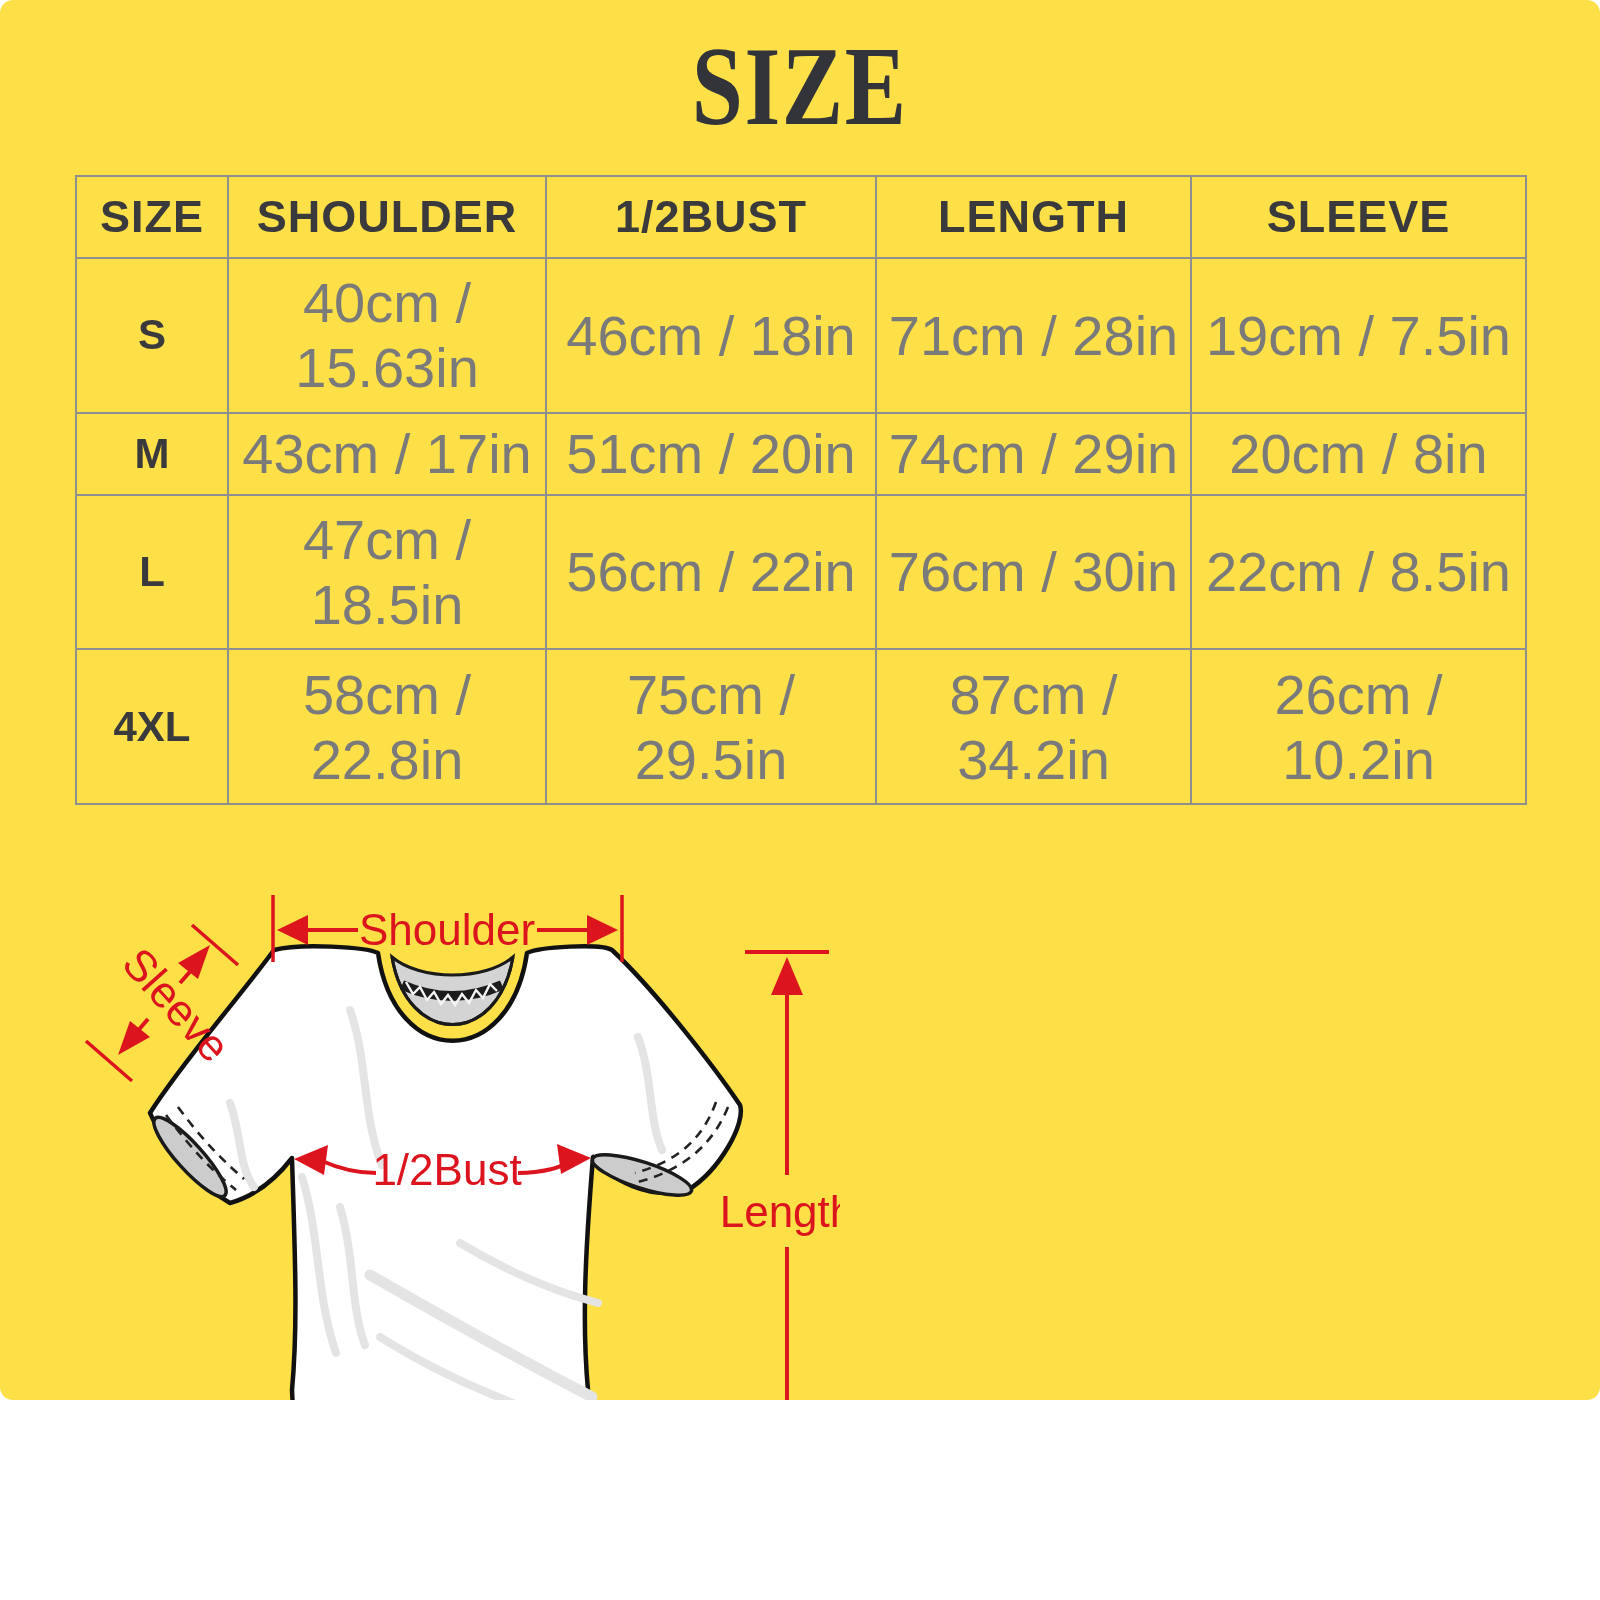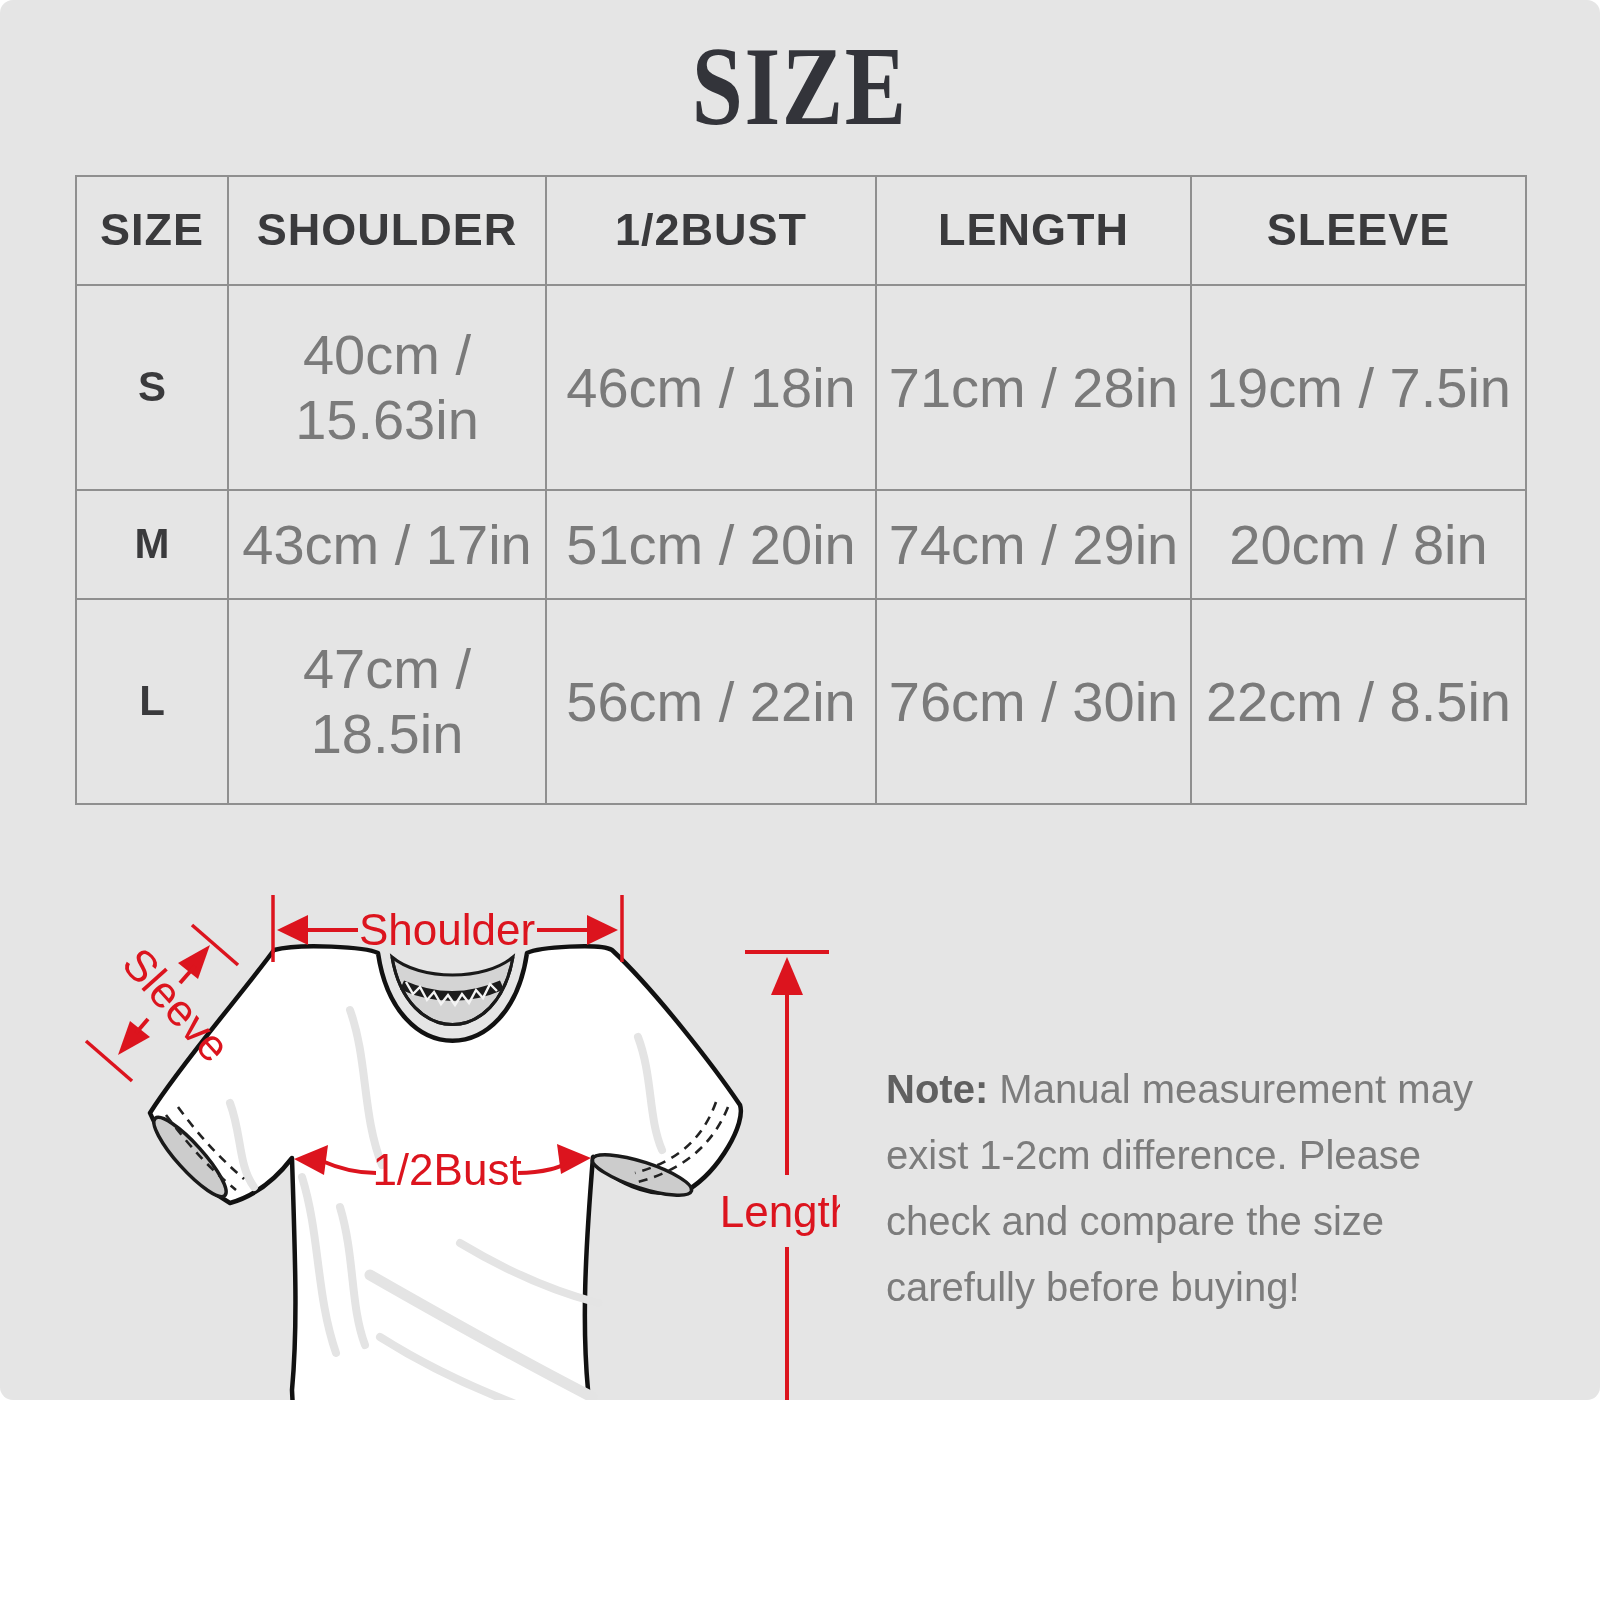--- a/index.html
+++ b/index.html
@@ -1,17 +1,17 @@
 <!DOCTYPE html>
 <html><head>
 <meta charset="utf-8">
 <style>
   html,body{margin:0;padding:0;background:#ffffff;}
   .canvas{
-    position:relative;width:1600px;height:1400px;background:#e5e5e5;
+    position:relative;width:1600px;height:1400px;background:#fde047;
     font-family:"Liberation Sans", sans-serif;overflow:hidden;border-radius:13px;
   }
   
   .title-wrap{position:absolute;top:30px;left:0;width:1600px;text-align:center;}
   .title{
     display:inline-block;font-family:"Liberation Serif", serif;font-weight:bold;
     font-size:112px;line-height:1.0;color:#33343a;letter-spacing:2px;
     transform:scaleX(0.82);transform-origin:center;
   }
   
@@ -76,20 +76,27 @@
         <td class="val">51cm / 20in</td>
         <td class="val">74cm / 29in</td>
         <td class="val">20cm / 8in</td>
       </tr>
       <tr>
         <td class="szc">L</td>
         <td class="val">47cm / 18.5in</td>
         <td class="val">56cm / 22in</td>
         <td class="val">76cm / 30in</td>
         <td class="val">22cm / 8.5in</td>
+      </tr>
+      <tr>
+        <td class="szc">4XL</td>
+        <td class="val">58cm / 22.8in</td>
+        <td class="val">75cm / 29.5in</td>
+        <td class="val">87cm / 34.2in</td>
+        <td class="val">26cm / 10.2in</td>
       </tr>
     </tbody>
   </table>
 
   <svg class="diagram" viewBox="0 0 800 745">
 
     <g>
       <path d="M 234,95
                C 260,88 326,92 338,98
                C 355,215 470,215 487,98
@@ -182,18 +189,14 @@
         <polygon points="747,102 731,140 763,140" stroke="none"></polygon>
         <line x1="747" y1="136" x2="747" y2="320" stroke-width="4"></line>
         <text class="red-label" x="747" y="372" text-anchor="middle" stroke="none">Length</text>
         <line x1="747" y1="392" x2="747" y2="616" stroke-width="4"></line>
         <polygon points="747,650 731,612 763,612" stroke="none"></polygon>
         <line x1="705" y1="655" x2="789" y2="655" stroke-width="4"></line>
       </g>
     </g>
   </svg>
 
-  <div class="note">
-    <b>Note:</b>
-    <span>Manual measurement may exist 1-2cm difference. Please check and compare the size carefully before buying!</span>
-  </div>
 
 </div>
 
 </body></html>

